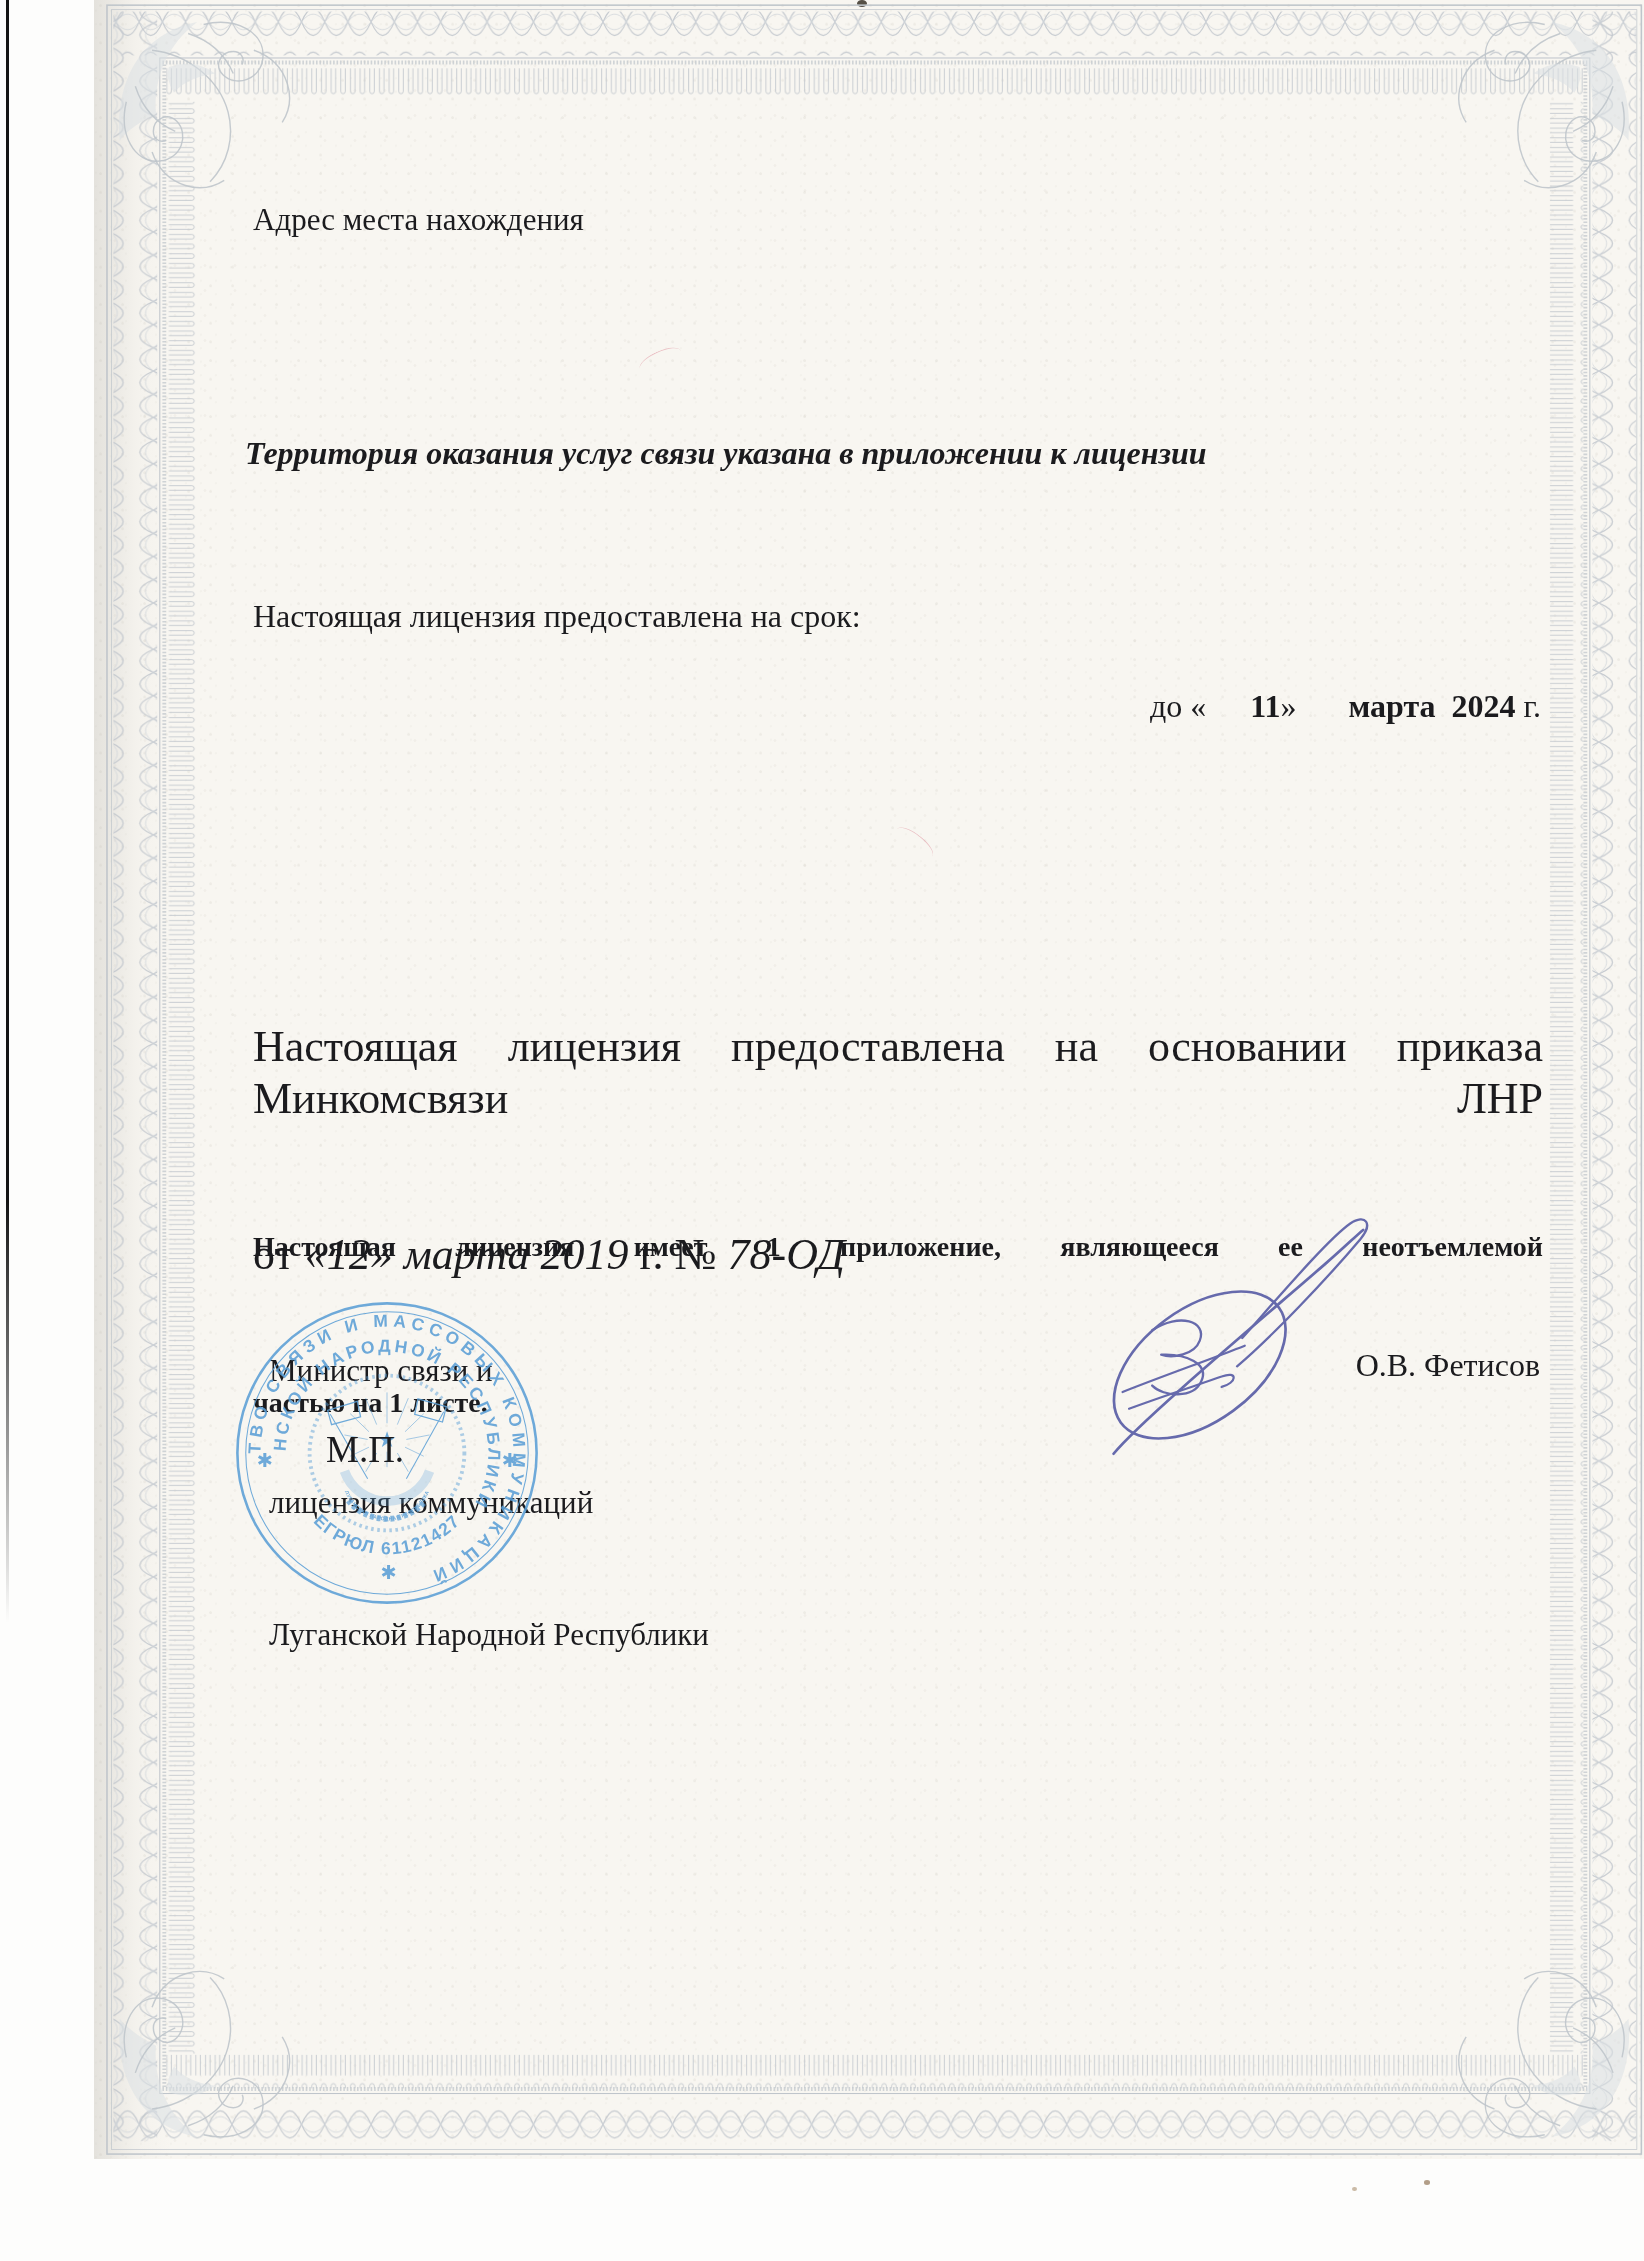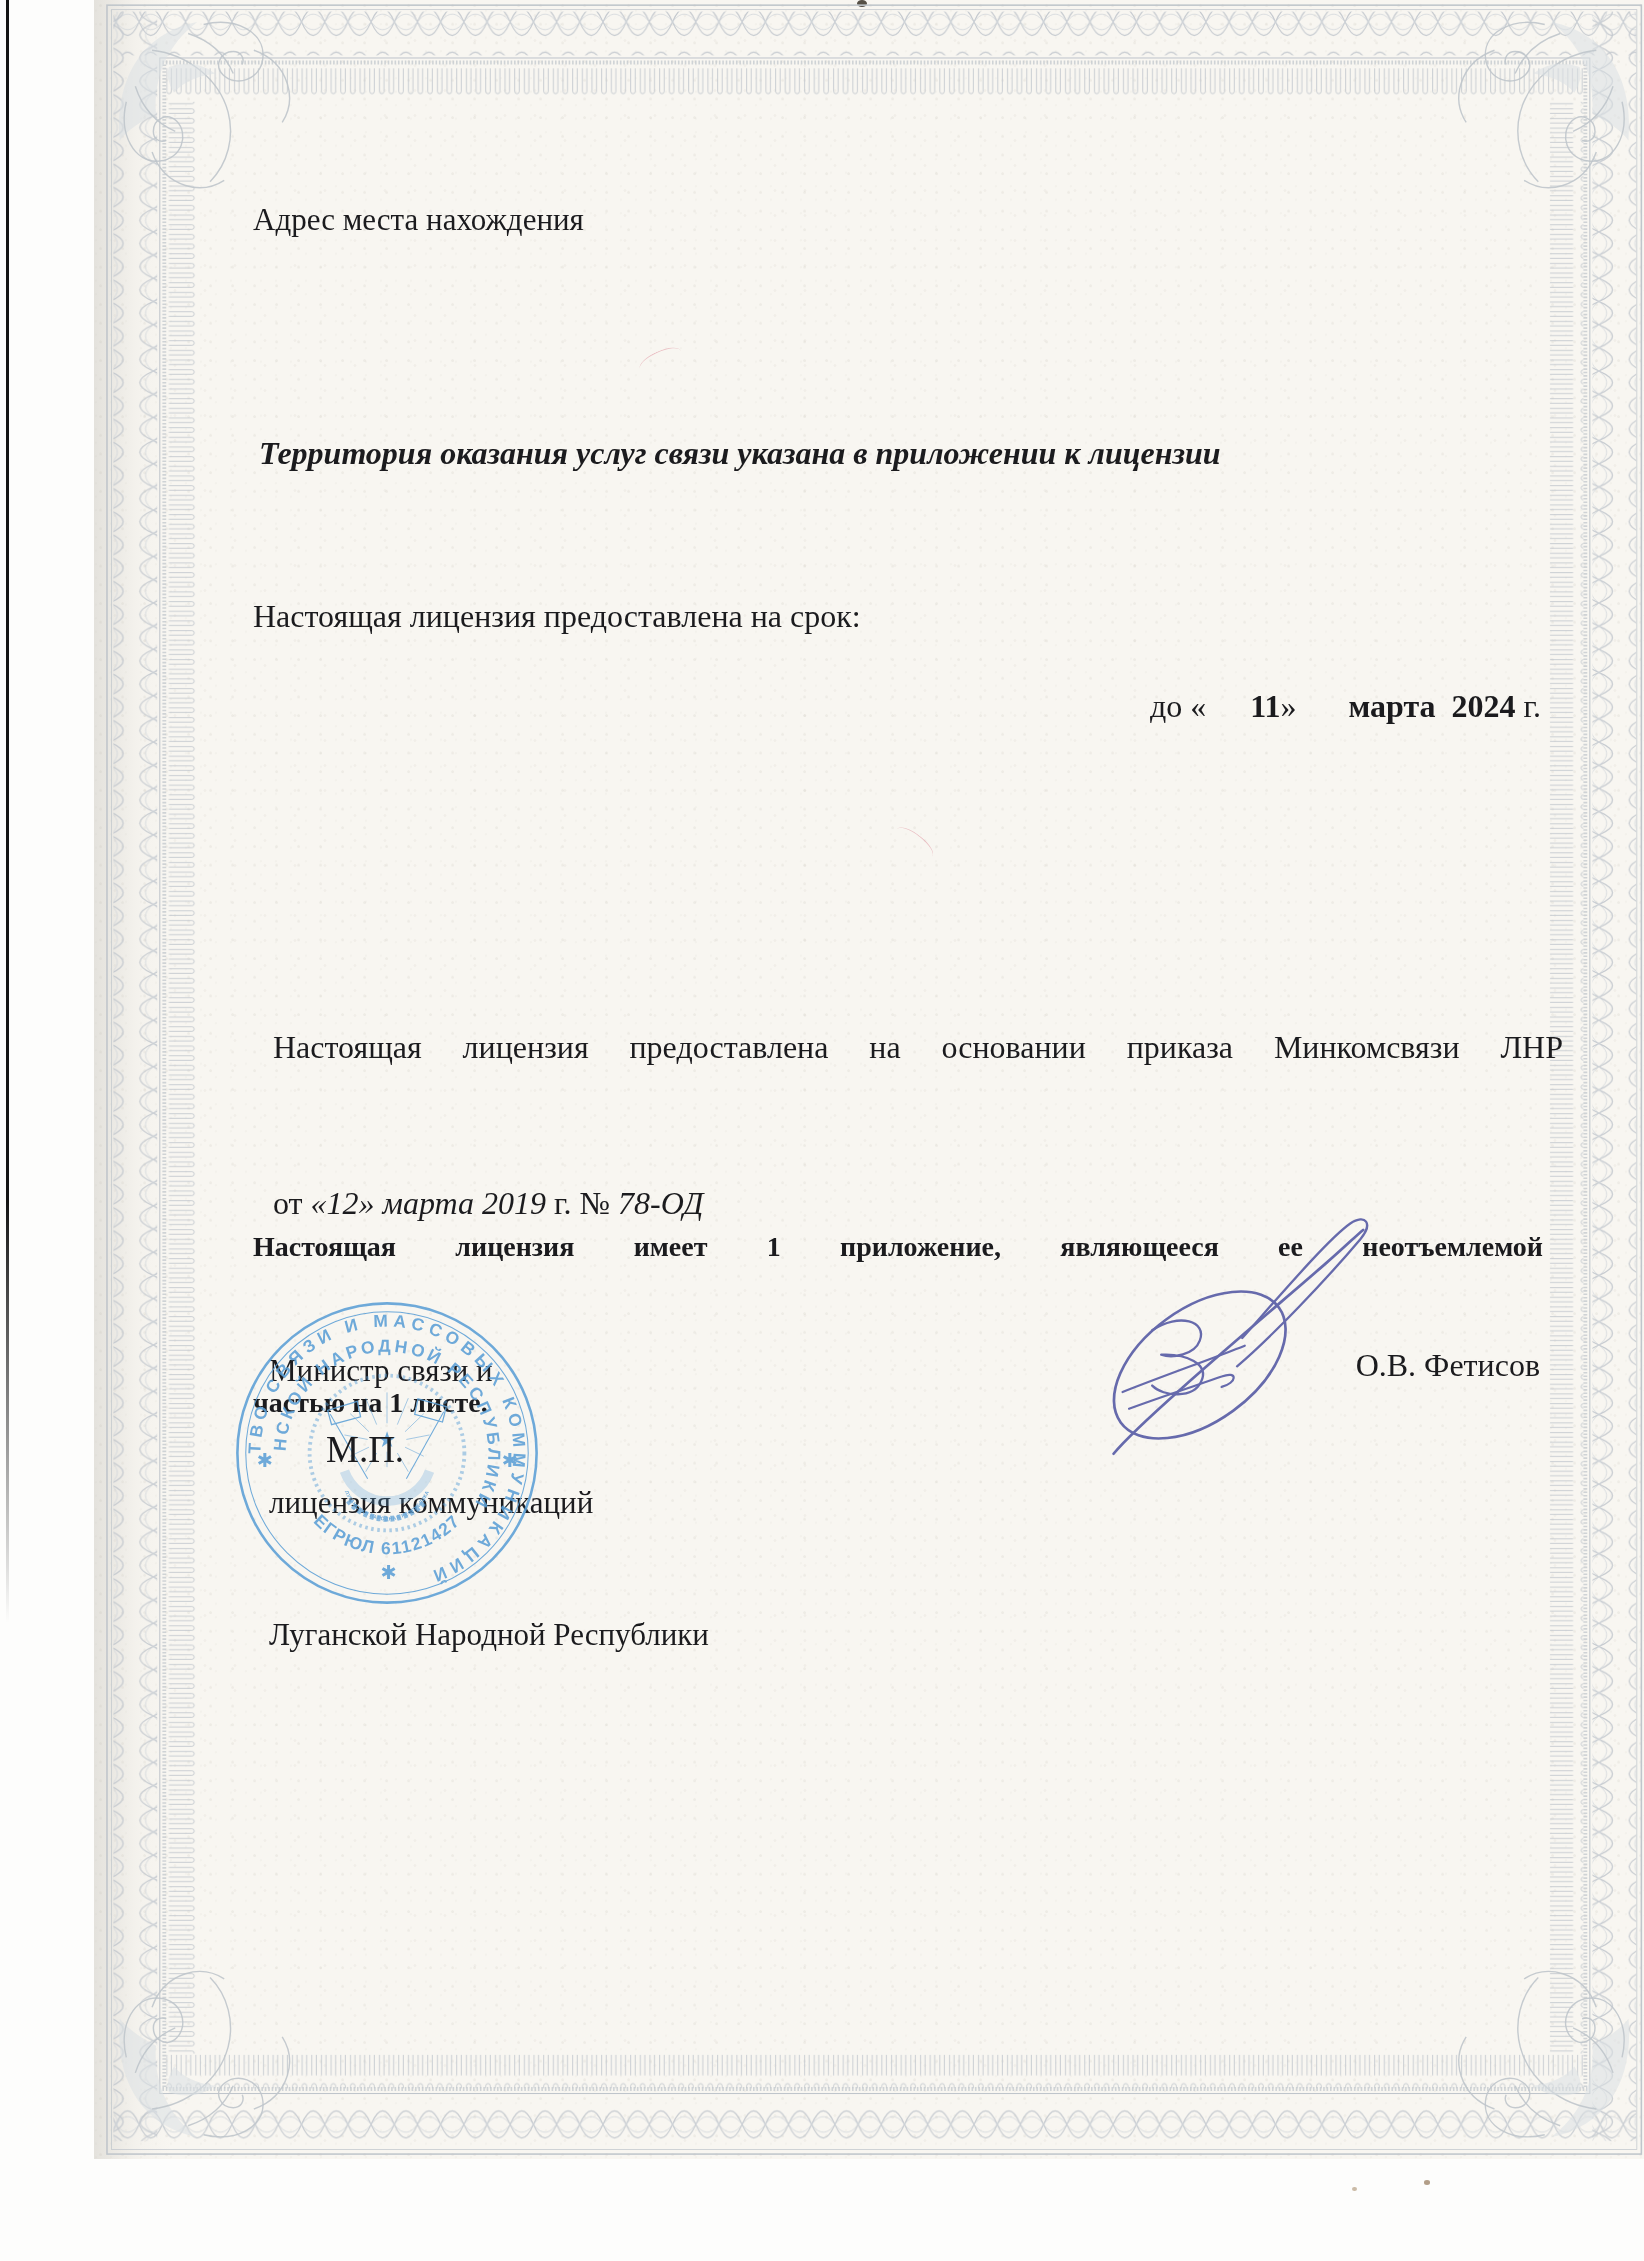--- a/index.html
+++ b/index.html
@@ -21,24 +21,24 @@
   .fiber{position:absolute;width:45px;height:17px;border-top:1.3px solid rgba(205,70,95,.30);
          border-radius:50%;transform:rotate(-24deg);}
   svg{position:absolute;left:0;top:0;}
   
   .tb{position:absolute;white-space:pre-wrap;}
   .jline{text-align:justify;text-align-last:justify;}
   .b{font-weight:bold;margin-left:44px;}
   .i{font-style:italic;}
   .address-label{left:253px;top:201px;font-size:31px;line-height:1.25;}
   .address-value{left:253px;top:291px;width:1290px;font-size:33px;font-weight:bold;font-style:italic;line-height:48px;}
-  .territory{left:259px;top:435px;font-size:32px;font-weight:bold;font-style:italic;}
+  .territory{left:245px;top:435px;font-size:32px;font-weight:bold;font-style:italic;}
   .term-label{left:253px;top:598px;font-size:32px;}
   .term-value{right:103px;top:688px;font-size:32px;text-align:right;}
-  .basis{left:253px;top:917px;width:1290px;font-size:32px;line-height:52px;margin-left:20px;}
+  .basis{left:253px;top:917px;width:1290px;font-size:44px;line-height:52px;}
   .attachment{left:253px;top:1117px;width:1290px;font-size:28px;line-height:52px;font-weight:bold;}
   .minister{left:269px;top:1261px;font-size:31px;line-height:44px;}
   .signer-name{right:104px;top:1347px;font-size:32px;text-align:center;}
   .seal-mark{left:326px;top:1428px;font-size:37px;z-index:6;}
   
   .frameln{stroke:var(--border-gray,#bfc5cb);fill:none;}
   .orn{stroke:var(--border-gray,#bfc5cb);stroke-width:2.2;fill:none;opacity:.9;}
   .ornf{fill:#dbe0e4;opacity:.55;stroke:none;}
   .bp{stroke:#c3c8ce;stroke-width:1.7;fill:none;}
   .bp2{stroke:#ced3d8;stroke-width:1.2;fill:none;}

